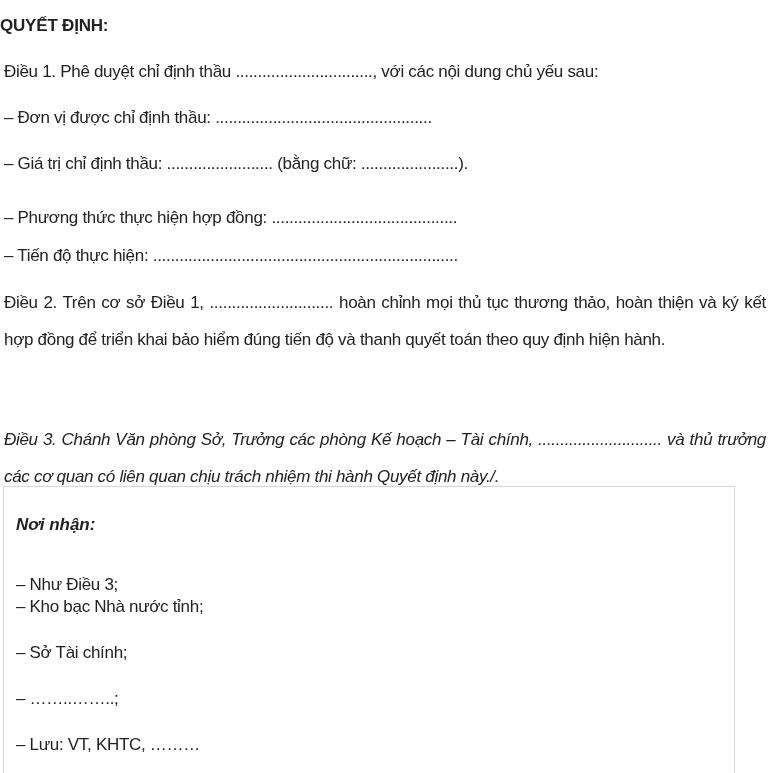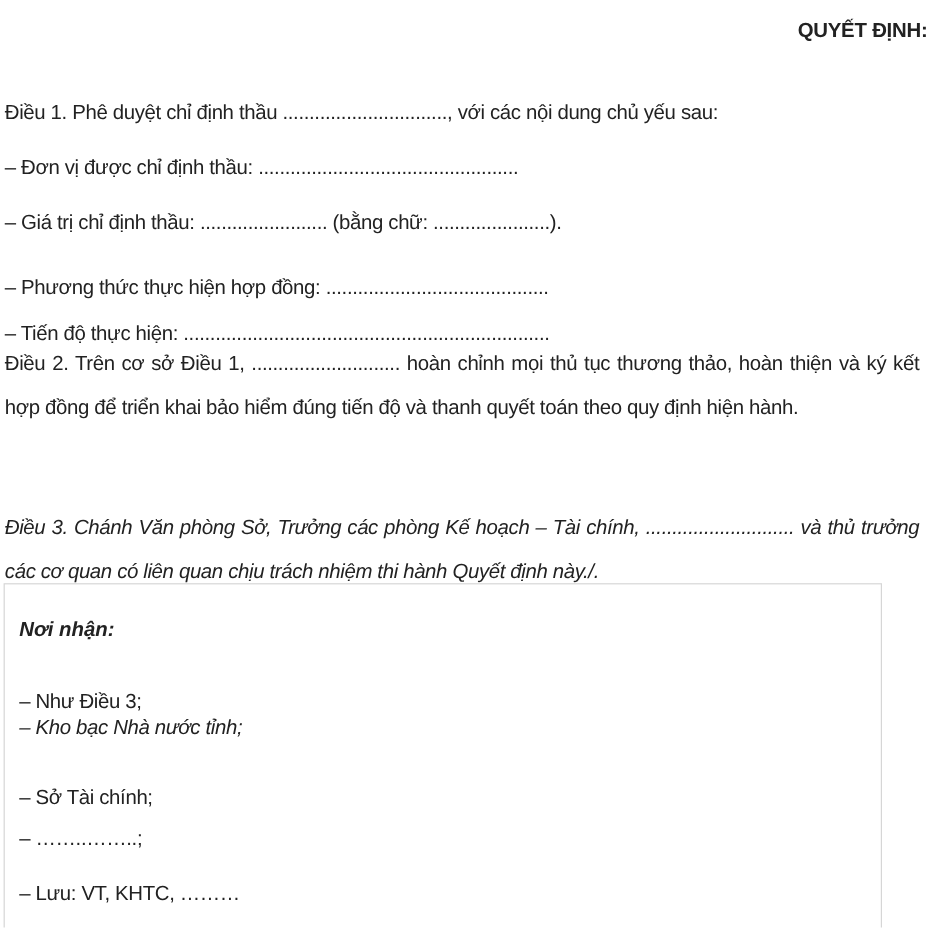--- a/index.html
+++ b/index.html
@@ -20,31 +20,30 @@
     position: absolute;
     left: 0;
     top: 0;
     width: 773px;
   }
   .title {
     position: absolute;
     top: 16px;
     left: 0;
     width: 773px;
-    text-align: right;
+    text-align: left;
     font-weight: bold;
     font-size: 17px;
     letter-spacing: -0.2px;
   }
   .line {
     position: absolute;
     left: 4px;
     white-space: nowrap;
     letter-spacing: -0.3px;
-    margin-top: 22px;
   }
   .para {
     position: absolute;
     left: 4px;
     width: 762px;
     line-height: 37px;
     text-align: justify;
     letter-spacing: -0.3px;
   }
   .sig-box {
@@ -99,20 +98,20 @@
   <div class="line" style="top:208px;">– Phương thức thực hiện hợp đồng: ..........................................</div>
   <div class="line" style="top:246px;">– Tiến độ thực hiện: .....................................................................</div>
 
   <div class="para" style="top:284px;">Điều 2. Trên cơ sở Điều 1, ............................ hoàn chỉnh mọi thủ tục thương thảo, hoàn thiện và ký kết hợp đồng để triển khai bảo hiểm đúng tiến độ và thanh quyết toán theo quy định hiện hành.</div>
 
   <div class="para" style="top:421px;font-style:italic;">Điều 3. Chánh Văn phòng Sở, Trưởng các phòng Kế hoạch – Tài chính, ............................ và thủ trưởng các cơ quan có liên quan chịu trách nhiệm thi hành Quyết định này./.</div>
 
   <div class="sig-box">
     <div class="recipients-title">Nơi nhận:</div>
     <div class="recipient" style="top:64px;margin-top:24px;">– Như Điều 3;</div>
-    <div class="recipient" style="top:110px;font-style:italic;">– Kho bạc Nhà nước tỉnh;</div>
-    <div class="recipient" style="top:168px;">– Sở Tài chính;</div>
+    <div class="recipient" style="top:110px;">– Kho bạc Nhà nước tỉnh;</div>
+    <div class="recipient" style="top:156px;">– Sở Tài chính;</div>
     <div class="recipient" style="top:202px;">– ……..……..;</div>
     <div class="recipient" style="top:248px;">– Lưu: VT, KHTC, ………</div>
 
   </div>
 
 </div>
 
 </body></html>

